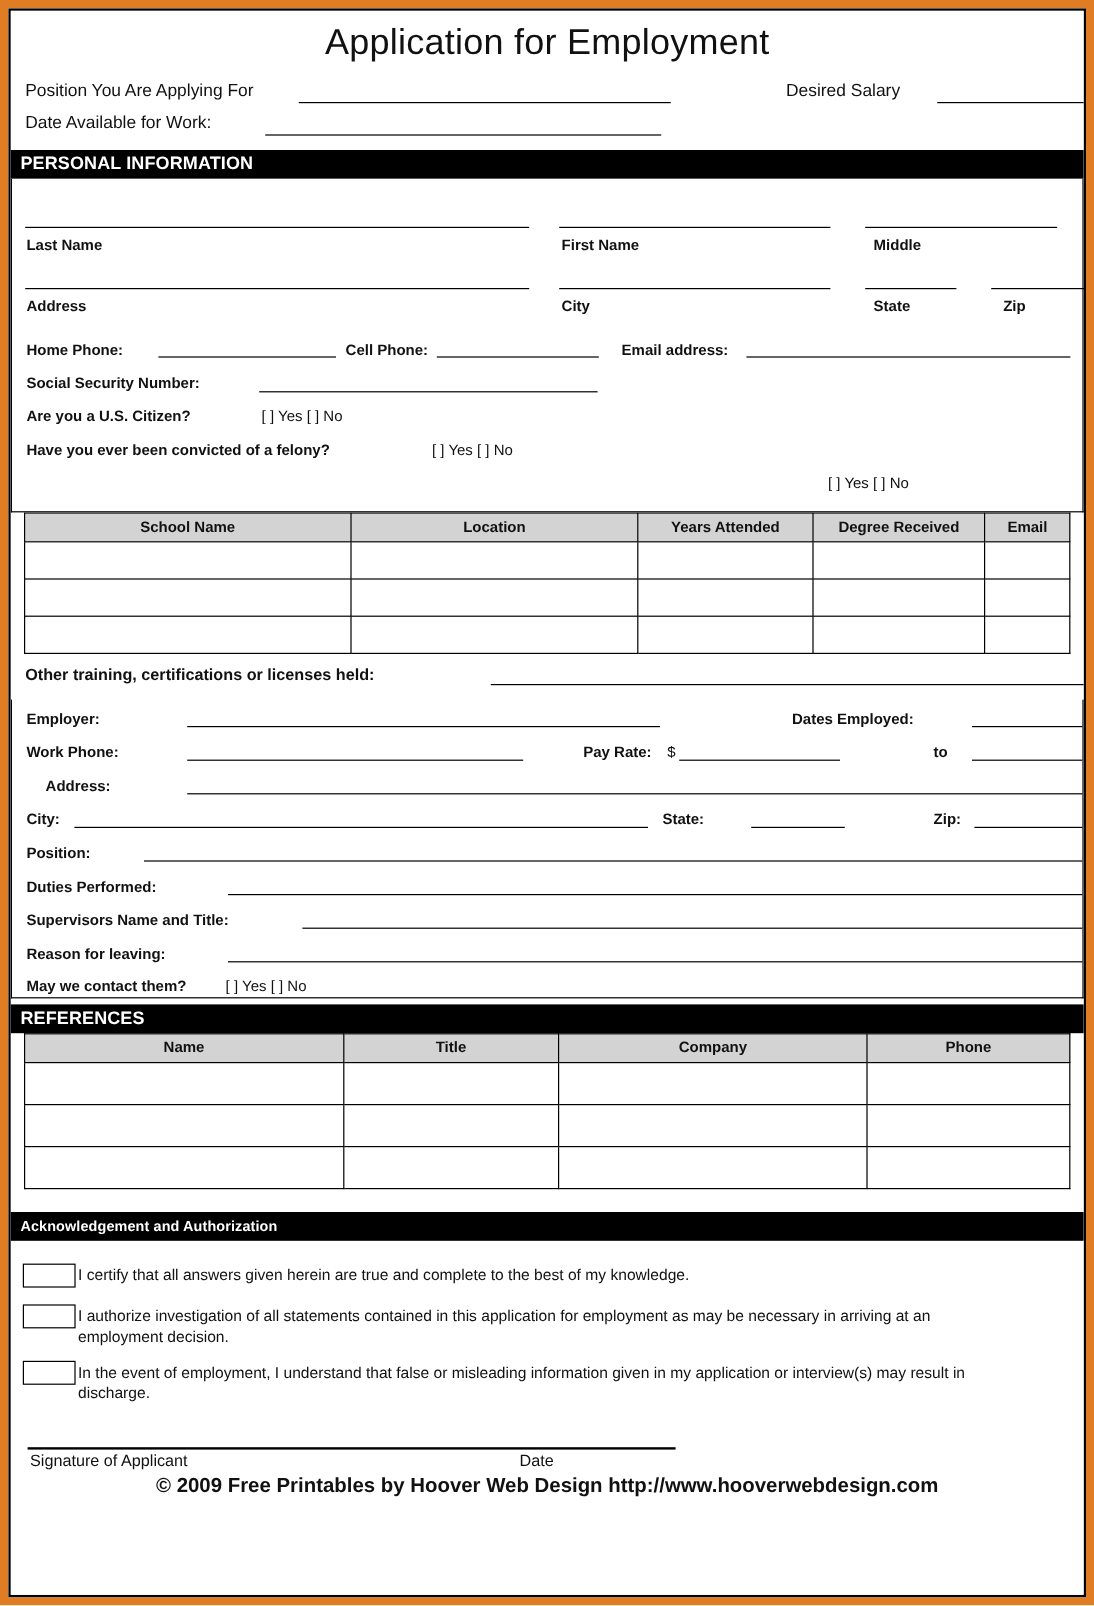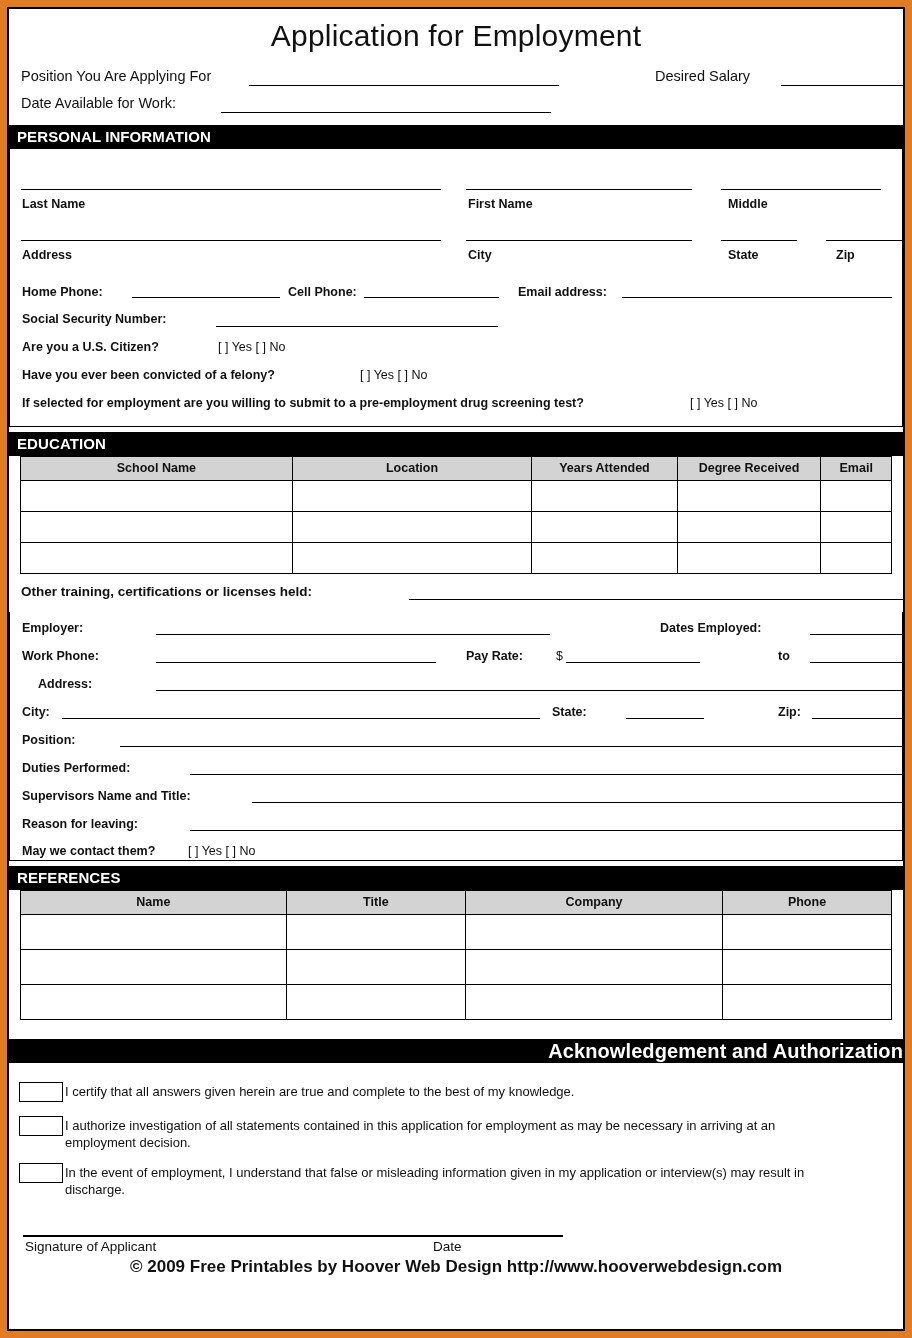--- a/index.html
+++ b/index.html
@@ -83,21 +83,21 @@
     color: #ffffff;
     font-weight: bold;
     font-size: 15px;
     line-height: 24px;
     height: 24px;
     padding: 0 0 0 8px;
     box-sizing: border-box;
     letter-spacing: .1px;
     margin: 0;
   }
-  .bar.mixed { font-size: 20px; text-align: right; }
+  .bar.mixed { font-size: 12px; }
 
   
   .panel {
     border: 1.6px solid #000;
     border-top: none;
     position: relative;
     box-sizing: border-box;
     background: #fff;
   }
 
@@ -248,25 +248,23 @@
 
       <span class="pi-label" style="left:12px; top:163px;">Social Security Number:</span>
       <span class="rule" style="left:206px; width:282px; top:177px;"></span>
 
       <span class="pi-label" style="left:12px; top:191px;">Are you a U.S. Citizen?</span>
       <span class="chk" style="left:208px; top:191px;">[ ]  Yes [ ]  No</span>
 
       <span class="pi-label" style="left:12px; top:219px;">Have you ever been convicted of a felony?</span>
       <span class="chk" style="left:350px; top:219px;">[ ]  Yes [ ]  No</span>
 
-      <span class="pi-label" style="left:12px; top:247px;">If selected for employment are you willing to submit to a pre-employment drug screening test?</span>
       <span class="chk" style="left:680px; top:247px;">[ ]  Yes [ ]  No</span>
     </div>
 
-    <div class="bar" style="margin-top:5px;">EDUCATION</div>
 
     <div style="padding:0 11px 0 11px;">
       <table class="grid">
         <colgroup>
           <col style="width:31.2%">
             <col style="width:27.5%">
             <col style="width:16.7%">
             <col style="width:16.5%">
             <col style="width:8.1%">
         </colgroup>
@@ -313,21 +311,21 @@
 
     <div class="panel" id="employment-panel">
 
       <span class="emp-label" style="left:12px; top:9px;">Employer:</span>
       <span class="rule" style="left:146px; width:394px; top:22px;"></span>
       <span class="emp-label" style="left:650px; top:9px;">Dates Employed:</span>
       <span class="rule" style="left:800px; width:92px; top:22px;"></span>
 
       <span class="emp-label" style="left:12px; top:37px;">Work Phone:</span>
       <span class="rule" style="left:146px; width:280px; top:50px;"></span>
-      <span class="emp-label" style="left:456px; top:37px;">Pay Rate:</span>
+      <span class="emp-label" style="left:476px; top:37px;">Pay Rate:</span>
       <span class="emp-label" style="left:546px; top:37px; font-weight:normal;">$</span>
       <span class="rule" style="left:556px; width:134px; top:50px;"></span>
       <span class="emp-label" style="left:768px; top:37px;">to</span>
       <span class="rule" style="left:800px; width:92px; top:50px;"></span>
 
       <span class="emp-label" style="left:28px; top:65px;">Address:</span>
       <span class="rule" style="left:146px; width:746px; top:78px;"></span>
 
       <span class="emp-label" style="left:12px; top:93px;">City:</span>
       <span class="rule" style="left:52px; width:478px; top:106px;"></span>

